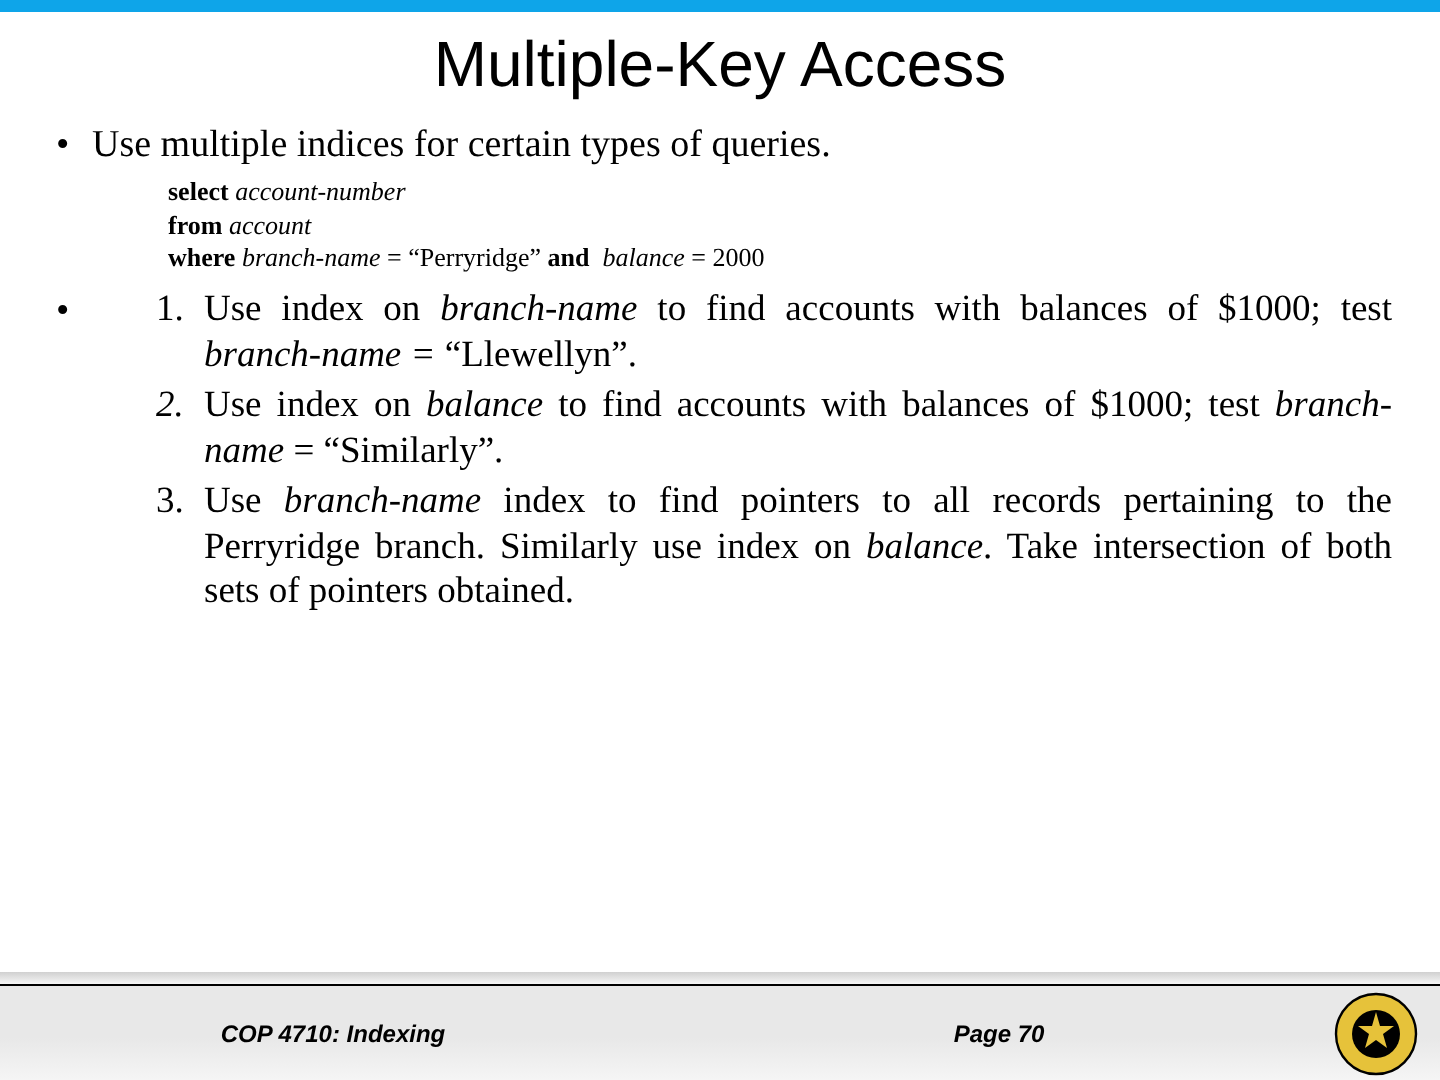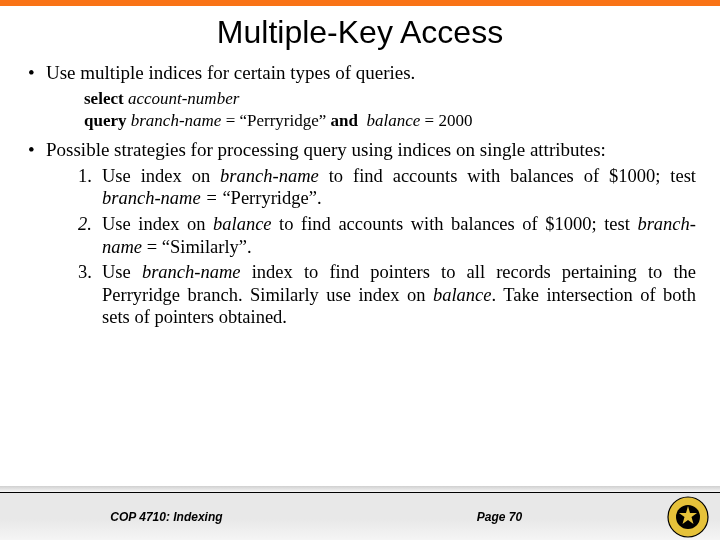--- a/index.html
+++ b/index.html
@@ -1,19 +1,19 @@
 <!DOCTYPE html>
 <html><head>
 <meta charset="utf-8">
 <style>
   * { margin: 0; padding: 0; box-sizing: border-box; }
   html, body { width: 720px; height: 540px; font-family: "Times New Roman", Times, serif; background: #fff; }
   .slide {
     width: 720px; height: 540px; position: relative; background: #fff;
-    border-top: 6px solid #f97316;
+    border-top: 6px solid #0ea5e9;
     display: flex; flex-direction: column;
   }
   .title {
     text-align: center;
     font-family: Arial, Helvetica, sans-serif;
     font-size: 32px;
     color: #000;
     margin-top: 8px;
     margin-bottom: 10px;
   }
@@ -24,21 +24,21 @@
     color: #000;
     line-height: 1.22;
   }
   ul.top { list-style: none; padding-left: 0; }
   ul.top > li { position: relative; padding-left: 22px; margin-bottom: 4px; text-align: justify; }
   ul.top > li::before {
     content: "•"; position: absolute; left: 4px; top: 0; font-size: 19px;
   }
   .code-block {
     margin: 4px 0 6px 60px;
-    font-size: 17px;
+    font-size: 13px;
     line-height: 1.28;
   }
   .code-block .line { white-space: pre-wrap; }
   .b { font-weight: bold; }
   .i { font-style: italic; }
   ol.strat {
     list-style: none;
     margin: 4px 0 0 32px;
     padding: 0;
     font-size: 18.5px;
@@ -83,28 +83,28 @@
 
   <div class="title">Multiple-Key Access</div>
 
   <div class="content">
     <ul class="top">
       <li>Use multiple indices for certain types of queries.</li>
     </ul>
 
     <div class="code-block">
       <div class="line"><span class="b">select</span><span class="i"> account-number</span></div>
-      <div class="line"><span class="b">query</span><span class="i"> branch-name</span><span> = “Perryridge” </span><span class="b">and</span><span class="i">  balance</span><span> = 2000</span></div>
+      <div class="line"><span class="b">from</span><span class="i"> account</span></div>
+      <div class="line"><span class="b">where</span><span class="i"> branch-name</span><span> = “Perryridge” </span><span class="b">and</span><span class="i">  balance</span><span> = 2000</span></div>
     </div>
 
     <ul class="top">
       <li>
-        <span>Possible strategies for processing query using indices on single attributes:</span>
         <ol class="strat">
-          <li><span class="num">1.</span><span> Use index on </span><span class="i">branch-name</span><span> to find accounts with balances of $1000; test </span><span class="i">branch-name = </span><span> “Perryridge”.</span></li>
+          <li><span class="num">1.</span><span> Use index on </span><span class="i">branch-name</span><span> to find accounts with balances of $1000; test </span><span class="i">branch-name = </span><span> “Llewellyn”.</span></li>
           <li><span class="num i">2.</span><span> Use index on </span><span class="i">balance</span><span> to find accounts with balances of $1000; test </span><span class="i">branch-name</span><span> = “Similarly”.</span></li>
           <li><span class="num">3.</span><span> Use </span><span class="i">branch-name</span><span> index to find pointers to all records pertaining to the Perryridge branch.  Similarly use index on </span><span class="i">balance</span><span>.  Take intersection of both sets of pointers obtained.</span></li>
         </ol>
       </li>
     </ul>
   </div>
 
   <div class="foot-grad-top"></div>
   <div class="footer">
     <div class="fcol">COP 4710: Indexing</div>

